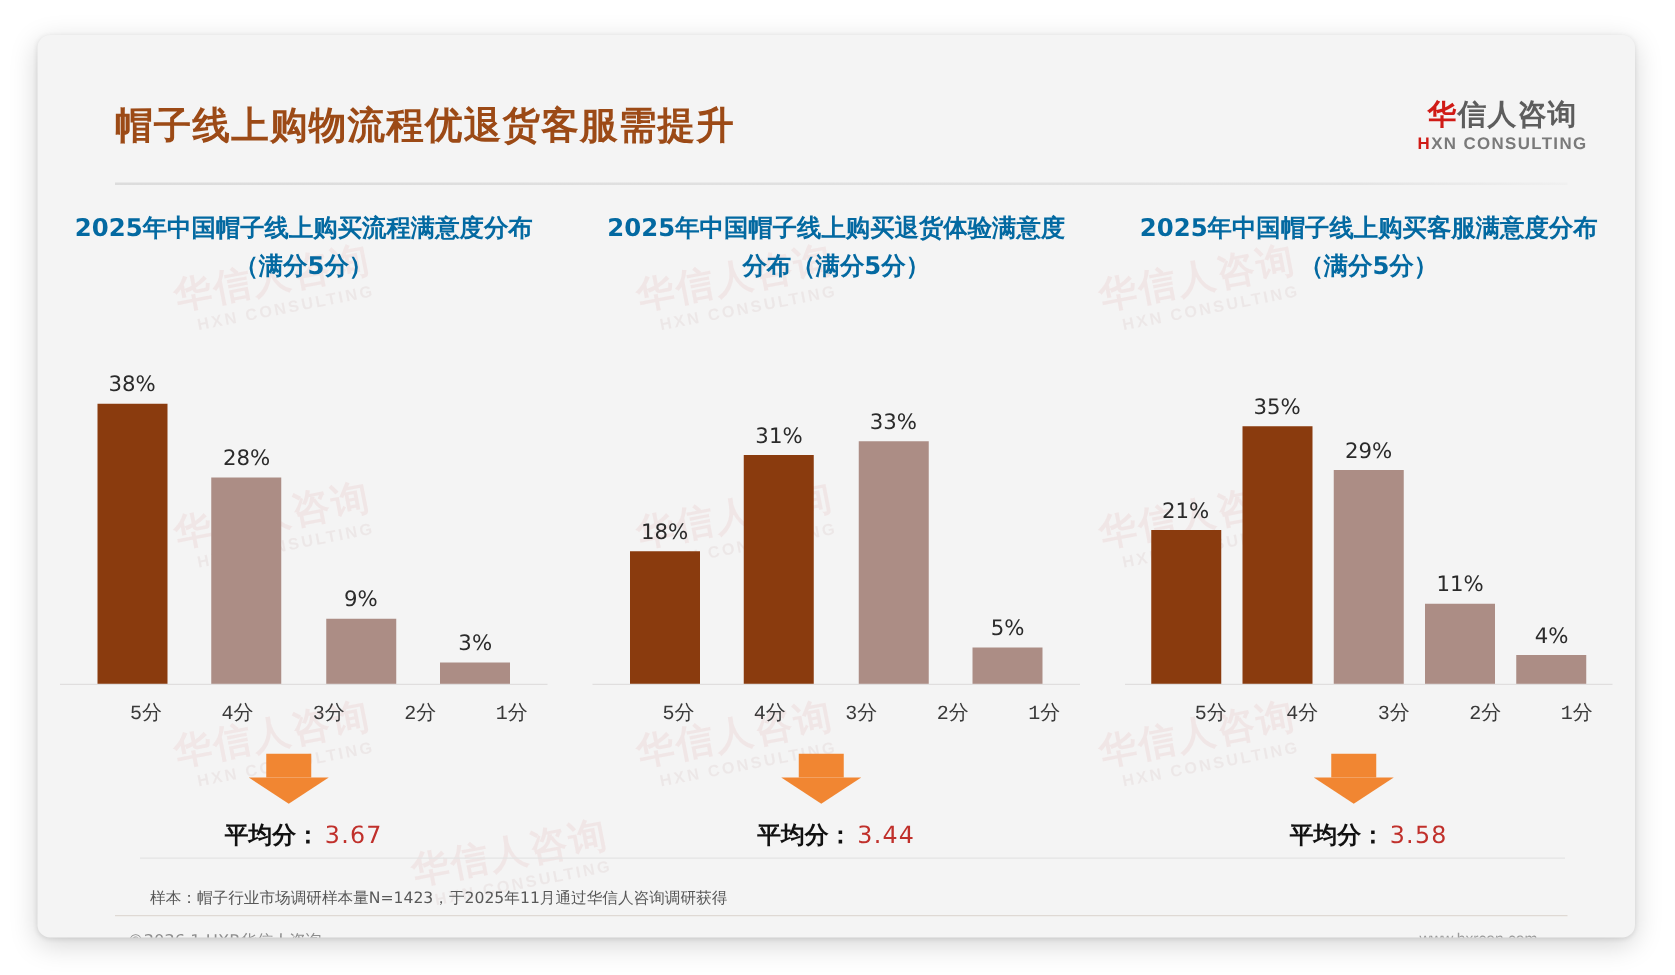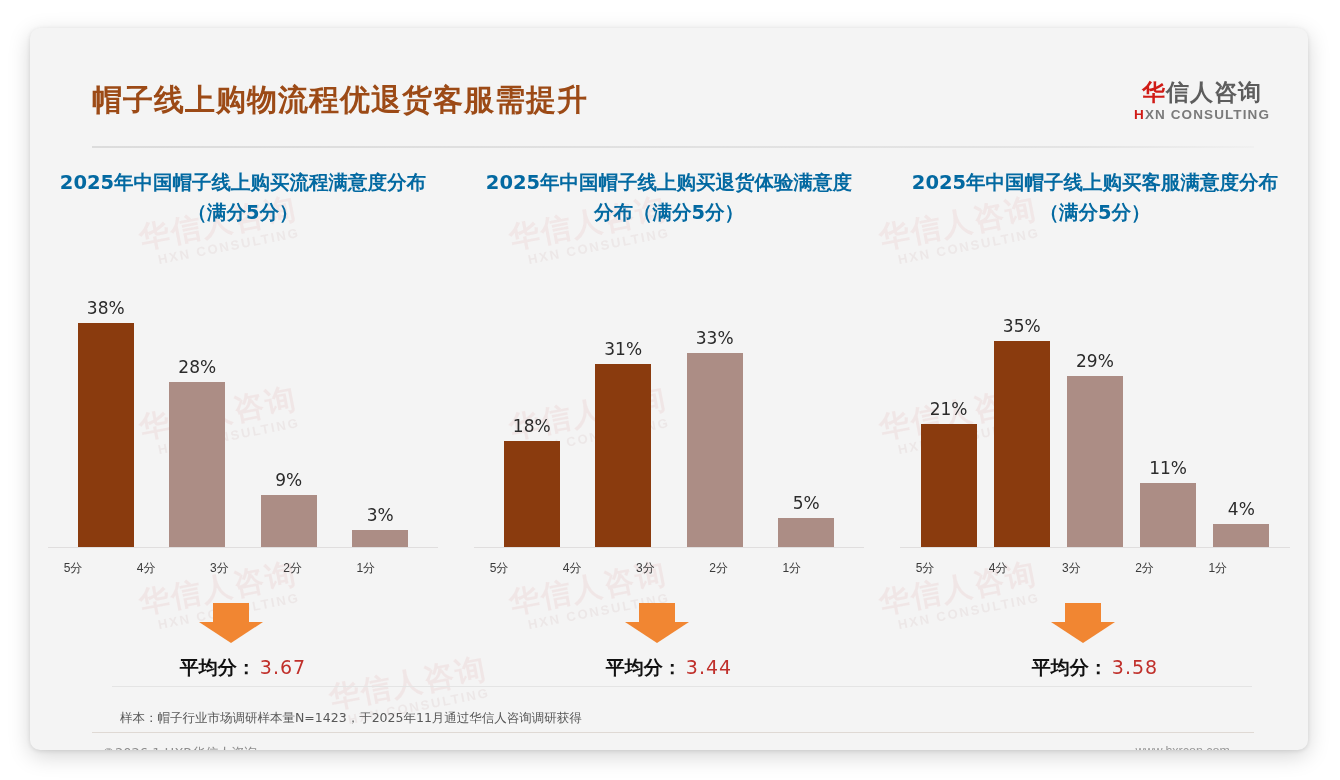--- a/index.html
+++ b/index.html
@@ -175,24 +175,24 @@
   .ticks {
     position: absolute;
     left: 12px; right: 12px;
     top: 100%;
     display: flex;
     justify-content: space-around;
     margin-top: 12px;
   }
   .tick {
     width: 18%;
-    text-align: left;
-    font-size: 12px;
+    text-align: right;
+    font-size: 16px;
     color: #3a3a3a;
-    font-family: Liberation Sans, sans-serif;
+    font-family: Liberation Mono, monospace;
   }
 
   
   .avg-block {
     position: relative;
     margin-top: 55px;
     height: 88px;
   }
   .arrow {
     position: absolute;

